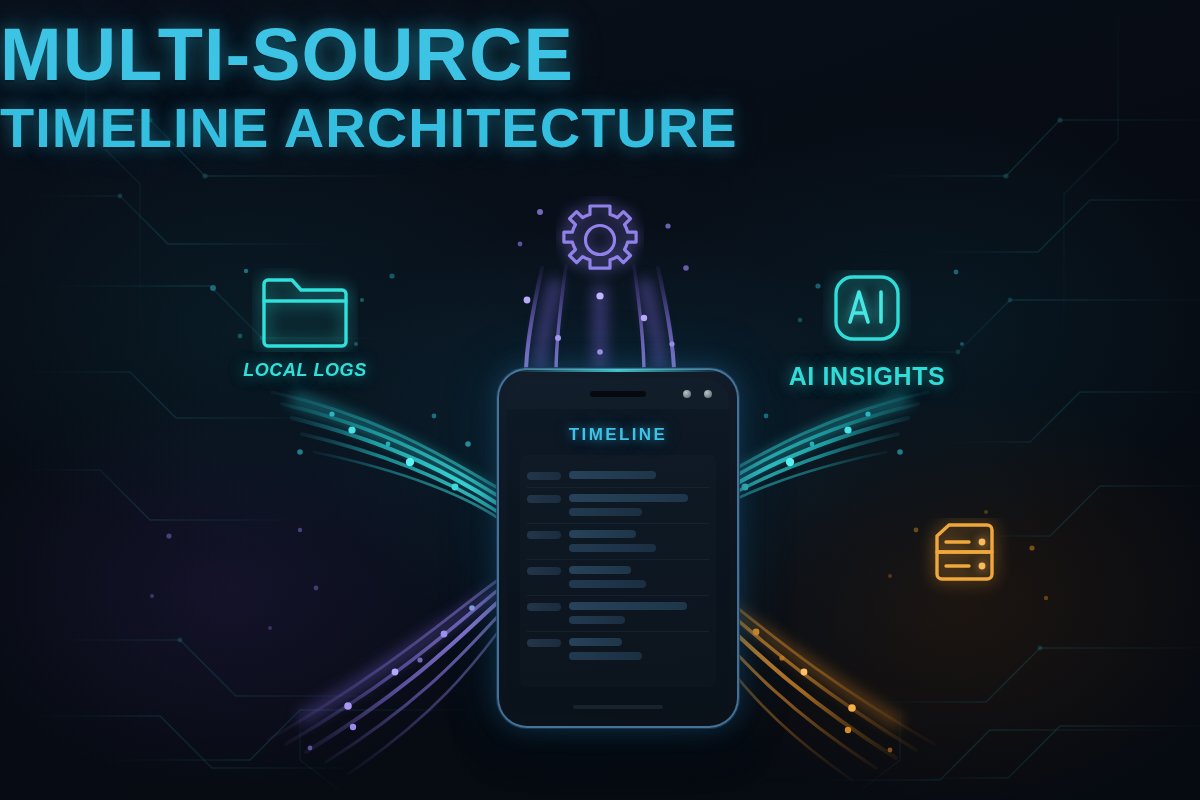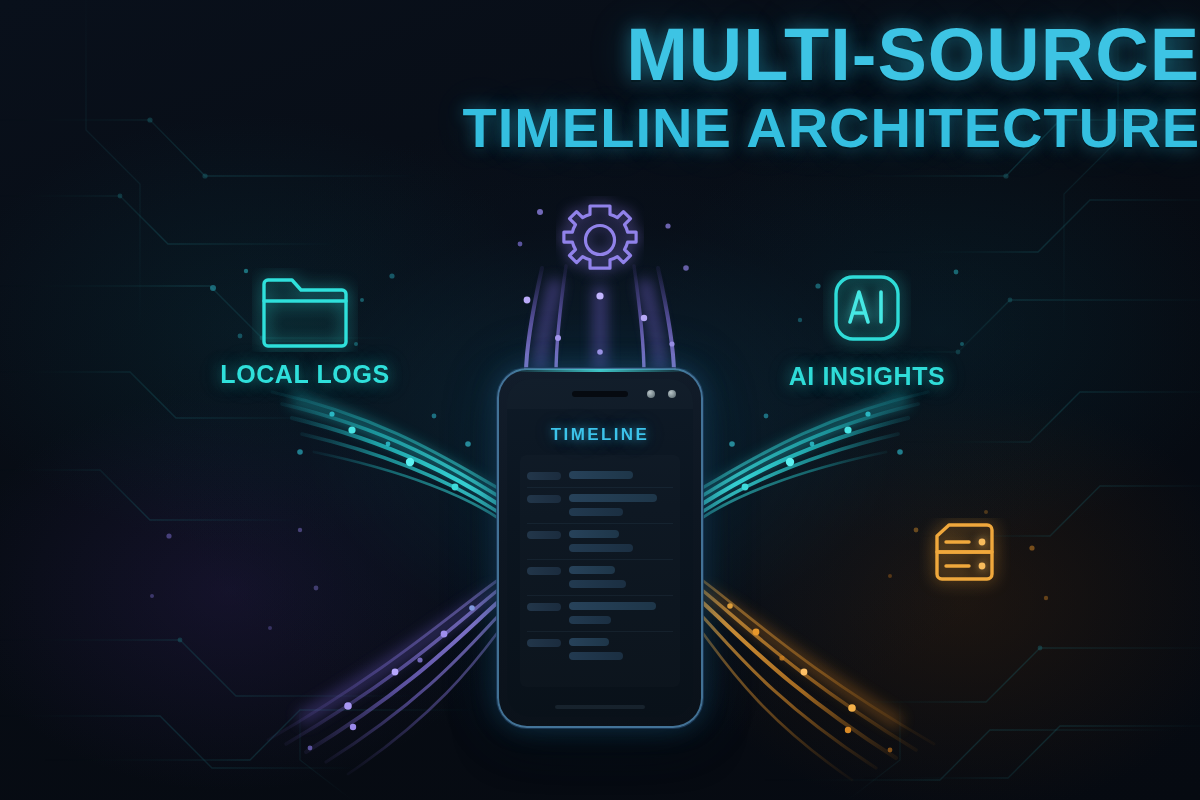--- a/index.html
+++ b/index.html
@@ -13,50 +13,50 @@
     background:
       radial-gradient(ellipse 620px 430px at 600px 430px, rgba(16,54,74,.55) 0%, rgba(10,24,40,.22) 48%, rgba(7,12,20,0) 74%),
       radial-gradient(ellipse 420px 300px at 250px 330px, rgba(10,58,70,.30) 0%, rgba(7,12,20,0) 72%),
       radial-gradient(ellipse 420px 300px at 940px 330px, rgba(10,58,72,.28) 0%, rgba(7,12,20,0) 72%),
       radial-gradient(ellipse 380px 280px at 230px 590px, rgba(52,34,96,.30) 0%, rgba(7,12,20,0) 72%),
       radial-gradient(ellipse 400px 300px at 960px 600px, rgba(86,48,12,.28) 0%, rgba(7,12,20,0) 72%),
       linear-gradient(160deg,#09101b 0%,#070c14 45%,#060a11 100%);
   }
   .svgfull{position:absolute;left:0;top:0;width:1200px;height:800px;}
   
-  #title-block{position:absolute;left:0;top:18px;width:1200px;text-align:right;z-index:40;}
+  #title-block{position:absolute;left:0;top:18px;width:1200px;text-align:left;z-index:40;}
   #title-line1{
     font-size:74px;font-weight:bold;letter-spacing:1px;line-height:1.0;
     color:#3dc4e4;
     text-shadow:0 0 18px rgba(45,190,225,.45),0 0 44px rgba(45,190,225,.22),0 2px 0 rgba(0,0,0,.55);
   }
   #title-line2{
     margin-top:8px;
     font-size:56px;font-weight:bold;letter-spacing:1px;line-height:1.0;
     color:#34bfe0;
     text-shadow:0 0 16px rgba(45,190,225,.42),0 0 38px rgba(45,190,225,.20),0 2px 0 rgba(0,0,0,.55);
   }
   
   .node{position:absolute;z-index:45;text-align:center;}
   .node .ico{display:block;margin:0 auto;}
   .node .lbl{display:block;margin-top:8px;font-weight:bold;white-space:nowrap;}
   #node-local-logs{left:170px;top:268px;width:270px;}
-  #node-local-logs .lbl{font-size:25px;color:#2fe0db;letter-spacing:.6px;
-    text-shadow:0 0 14px rgba(45,220,215,.5),0 0 30px rgba(45,220,215,.22);}
+  #node-local-logs .lbl{font-size:18px;color:#2fe0db;letter-spacing:.6px;
+    text-shadow:0 0 14px rgba(45,220,215,.5),0 0 30px rgba(45,220,215,.22);font-style:italic;}
   #node-ai-insights{left:732px;top:270px;width:270px;}
   #node-ai-insights .lbl{font-size:25px;color:#2fdcd8;letter-spacing:.6px;
     text-shadow:0 0 14px rgba(45,220,215,.5),0 0 30px rgba(45,220,215,.22);}
   #node-device-events{left:110px;top:518px;width:270px;}
   #node-device-events .lbl{font-size:25px;color:#b9a3f5;letter-spacing:.6px;
     text-shadow:0 0 14px rgba(150,110,245,.5),0 0 30px rgba(150,110,245,.22);}
   #node-server-events{left:830px;top:518px;width:270px;}
   #node-server-events .lbl{font-size:25px;color:#f0a83c;letter-spacing:.6px;
     text-shadow:0 0 14px rgba(240,160,50,.5),0 0 30px rgba(240,160,50,.22);}
   
-  #phone{position:absolute;left:497px;top:368px;width:206px;height:360px;z-index:50;}
+  #phone{position:absolute;left:497px;top:368px;width:206px;height:360px;z-index:50;padding-left:36px;}
   #phone-body{position:absolute;inset:0;border-radius:30px;
     background:linear-gradient(170deg,#121d2b 0%,#0d1621 45%,#0a1119 100%);
     border:2px solid rgba(88,150,196,.72);
     box-shadow:
       0 0 0 1px rgba(30,60,92,.8),
       0 0 26px rgba(40,130,185,.30),
       0 0 60px rgba(30,110,160,.18),
       0 18px 40px rgba(0,0,0,.6);
   }
   #phone-screen{position:absolute;left:8px;top:9px;right:8px;bottom:9px;border-radius:23px;

